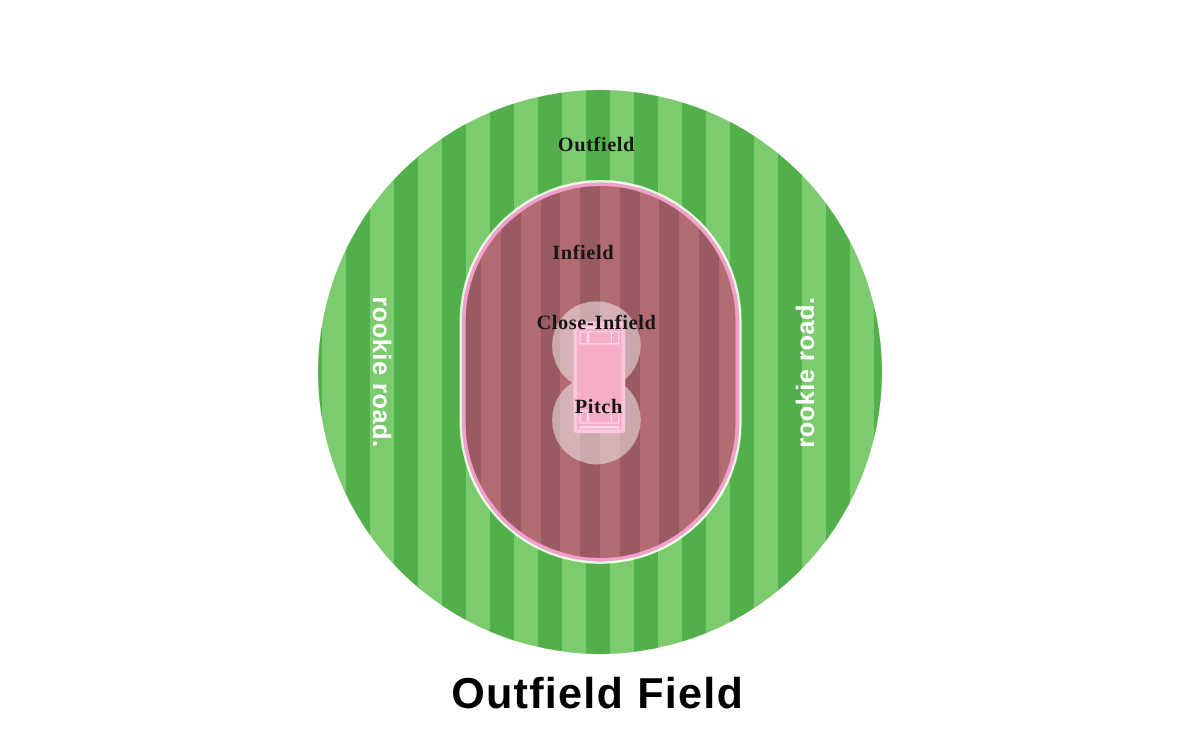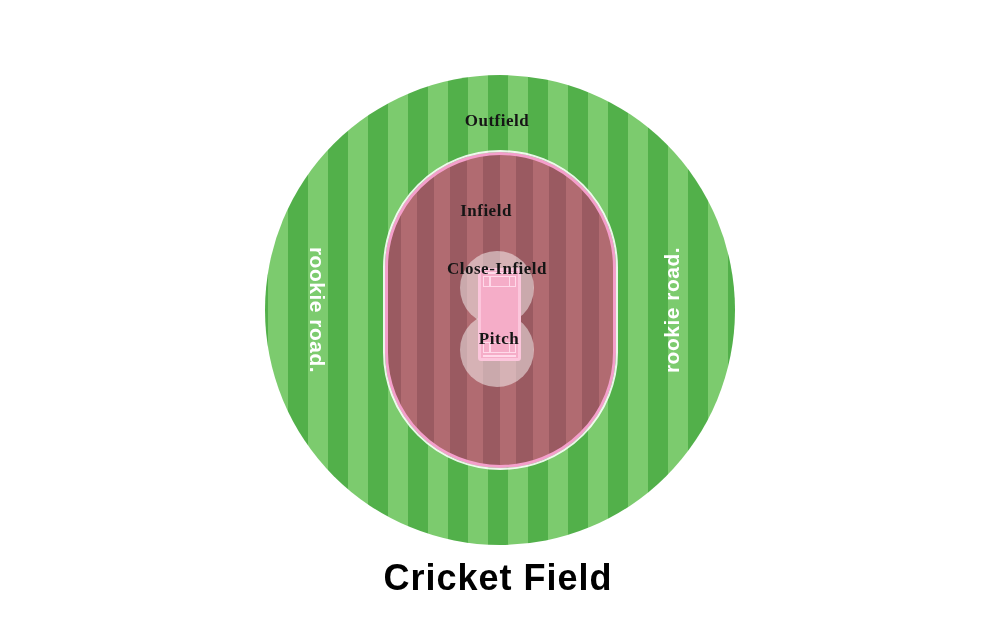--- a/index.html
+++ b/index.html
@@ -103,13 +103,13 @@
       </span>
     </div>
   </div>
 
   <div class="label lbl-outfield">Outfield</div>
   <div class="label lbl-infield">Infield</div>
   <div class="label lbl-close">Close-Infield</div>
   <div class="label lbl-pitch">Pitch</div>
 </div>
 
-<div class="title">Cricket Field</div>
+<div class="title">Outfield Field</div>
 
 </body></html>

